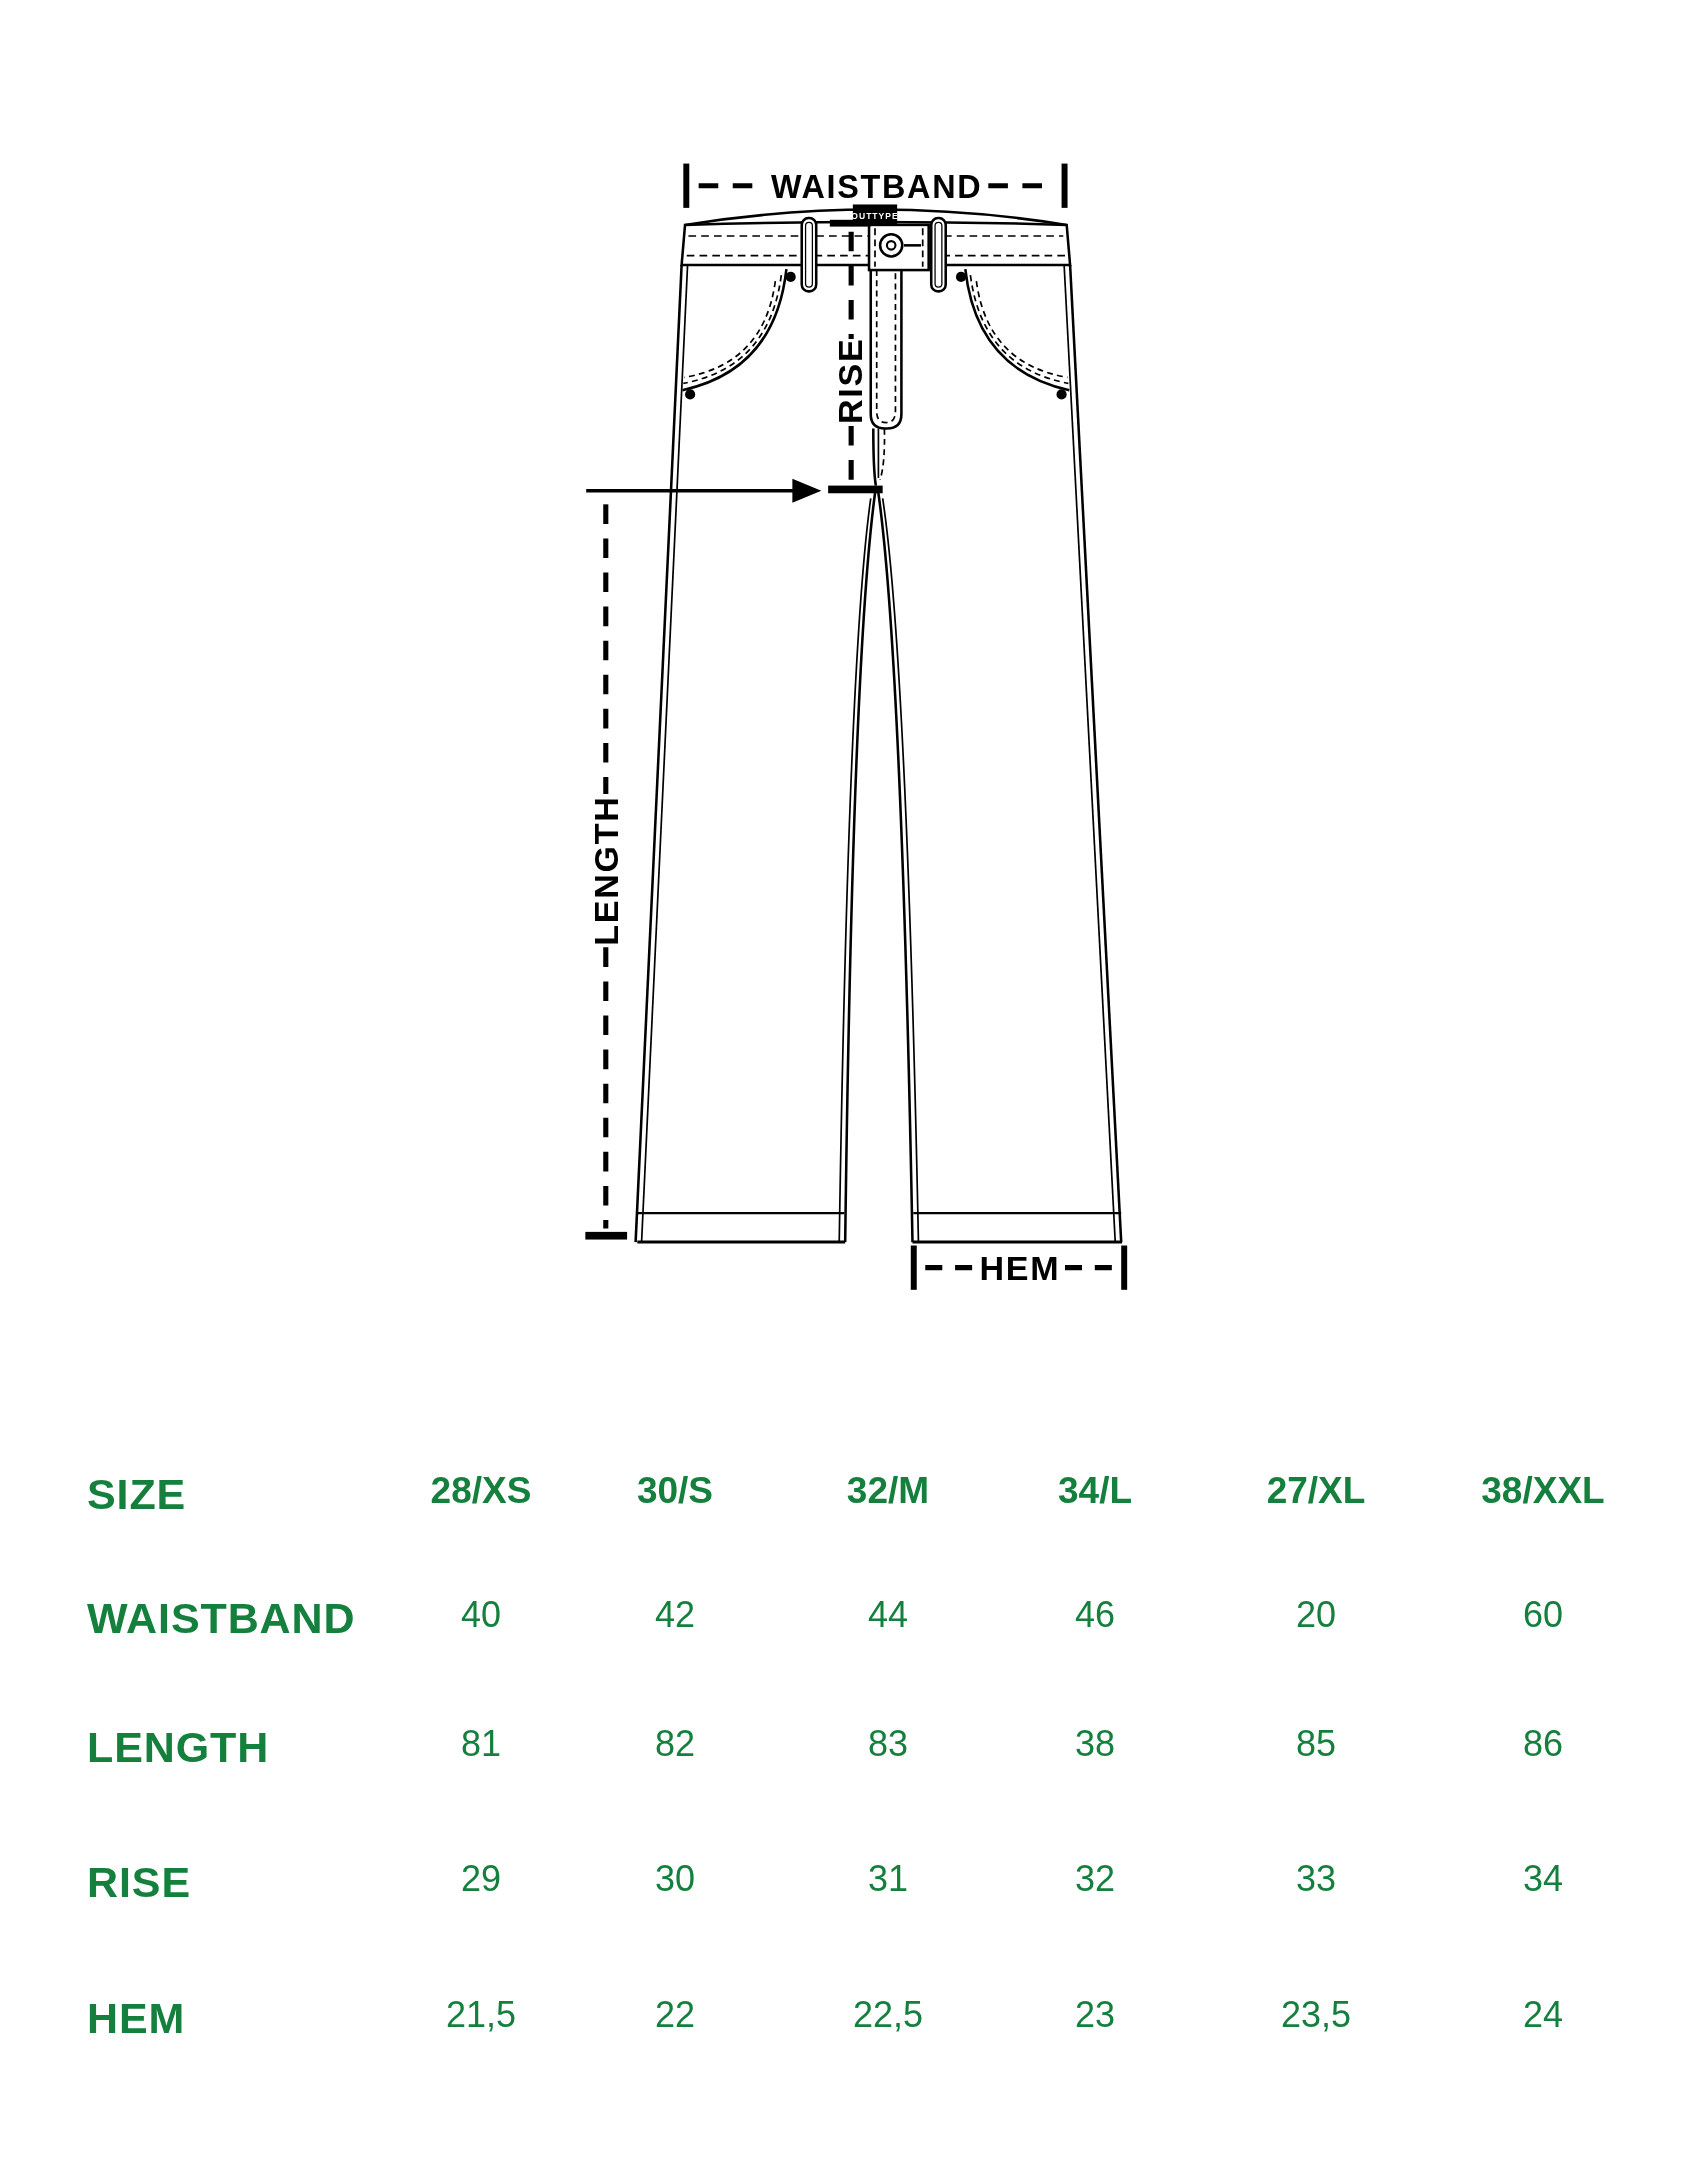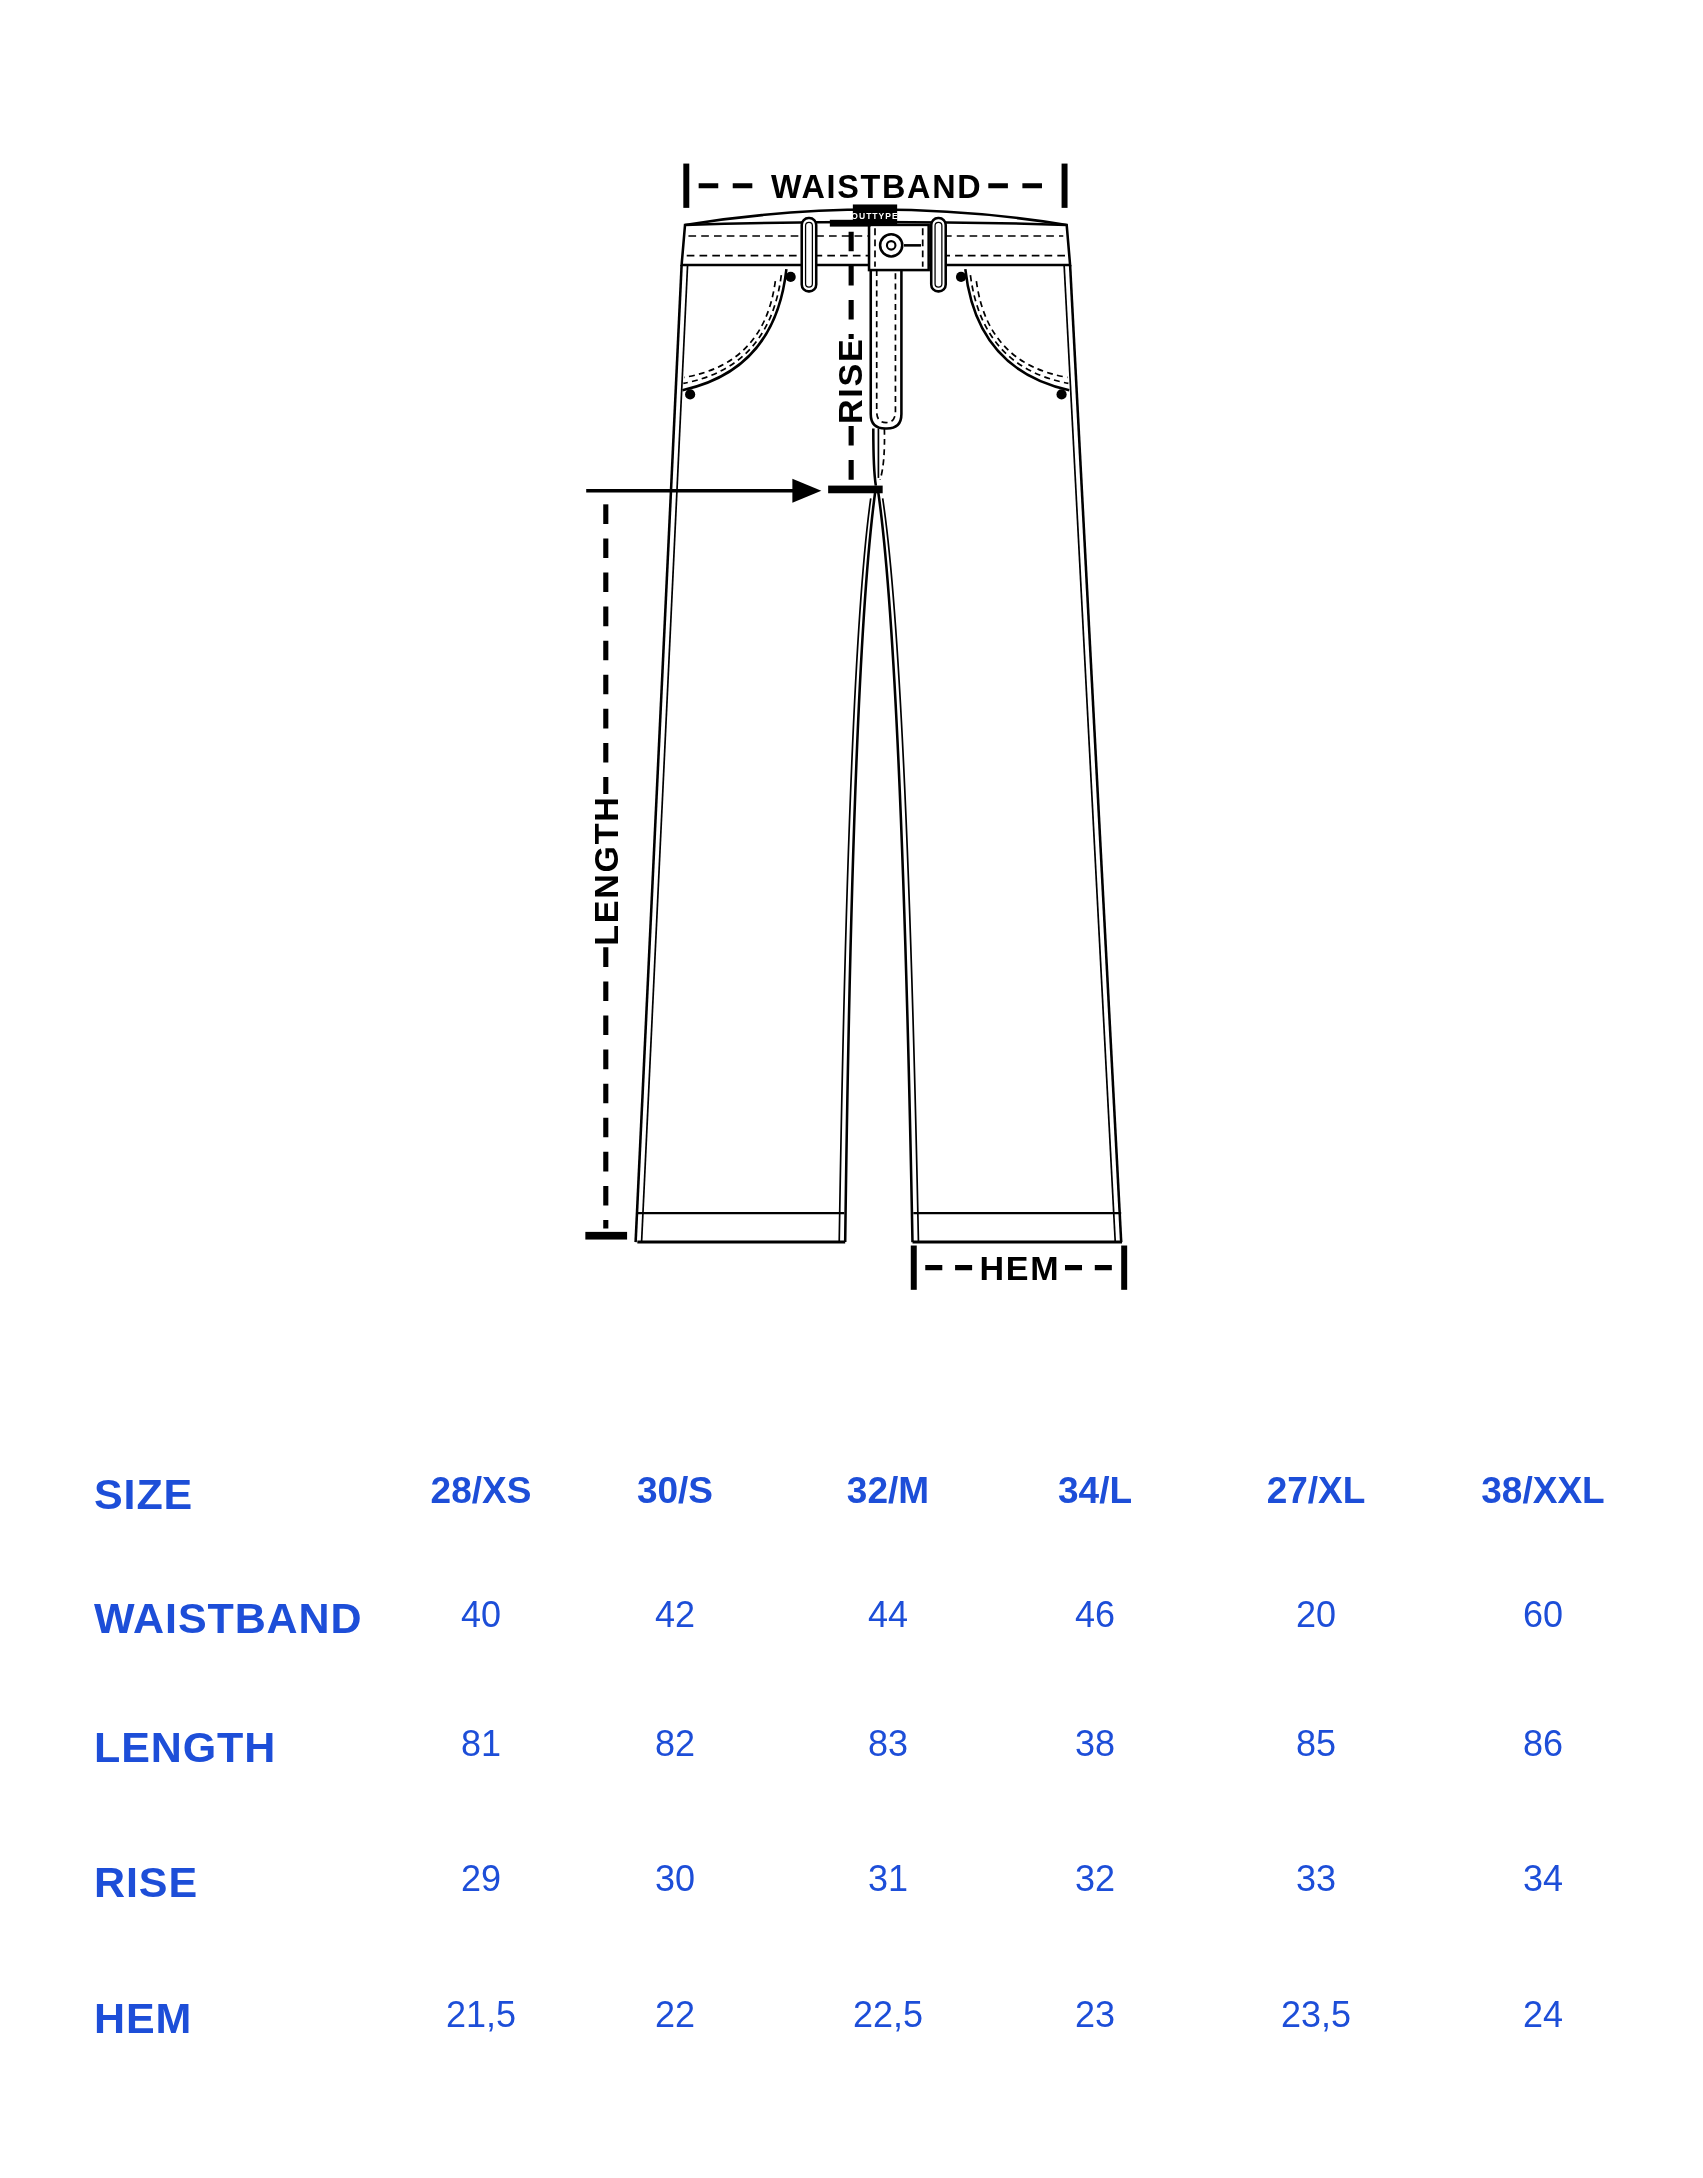--- a/index.html
+++ b/index.html
@@ -1,22 +1,22 @@
 <!DOCTYPE html>
 <html style="font-size:13.6px"><head>
 <meta charset="utf-8">
 <style>
   html,body{margin:0;padding:0;background:#ffffff;}
   .page{position:relative;width:1704px;height:2179px;background:#fff;overflow:hidden;
-        font-family:"Liberation Sans",sans-serif;color:#1d4ed8;}
+        font-family:"Liberation Sans",sans-serif;color:#15803d;}
   .drawing{position:absolute;top:0;left:0;}
   svg text{font-family:"Liberation Sans",sans-serif;}
   .measure-title{position:absolute;left:95px;top:1344px;font-size:44px;font-weight:bold;letter-spacing:0.9px;}
   .trow{position:absolute;left:0;width:1704px;height:60px;}
-  .trow .rlabel{position:absolute;left:94px;top:0;font-size:43px;font-weight:bold;letter-spacing:0.9px;white-space:nowrap;}
+  .trow .rlabel{position:absolute;left:87px;top:0;font-size:43px;font-weight:bold;letter-spacing:0.9px;white-space:nowrap;}
   .trow .cell{position:absolute;top:0;transform:translateX(-50%);font-size:36px;font-weight:normal;white-space:nowrap;}
   .trow.header .cell{font-size:37px;font-weight:bold;}
   .c0{left:481px}.c1{left:675px}.c2{left:888px}.c3{left:1095px}.c4{left:1316px}.c5{left:1543px}
 </style>
 </head>
 <body>
 
 <div class="page">
 
   <svg class="drawing" width="1704" height="1329" viewBox="0 0 2000 1560">

